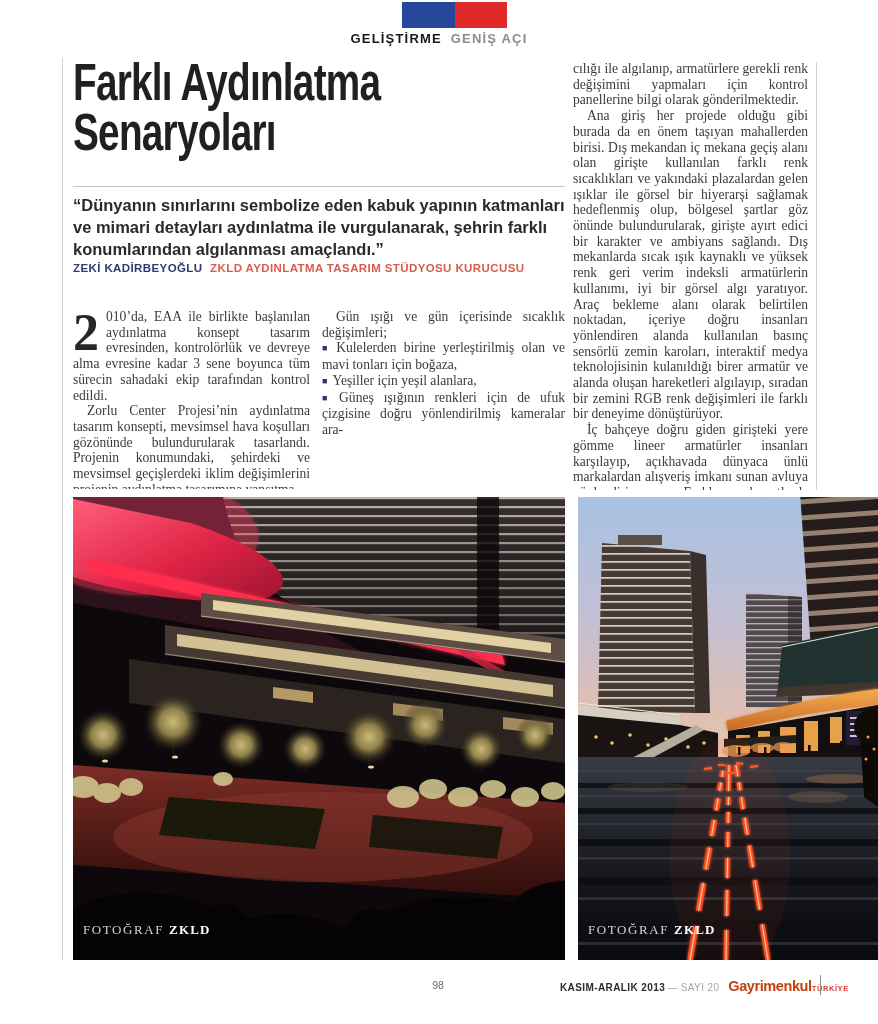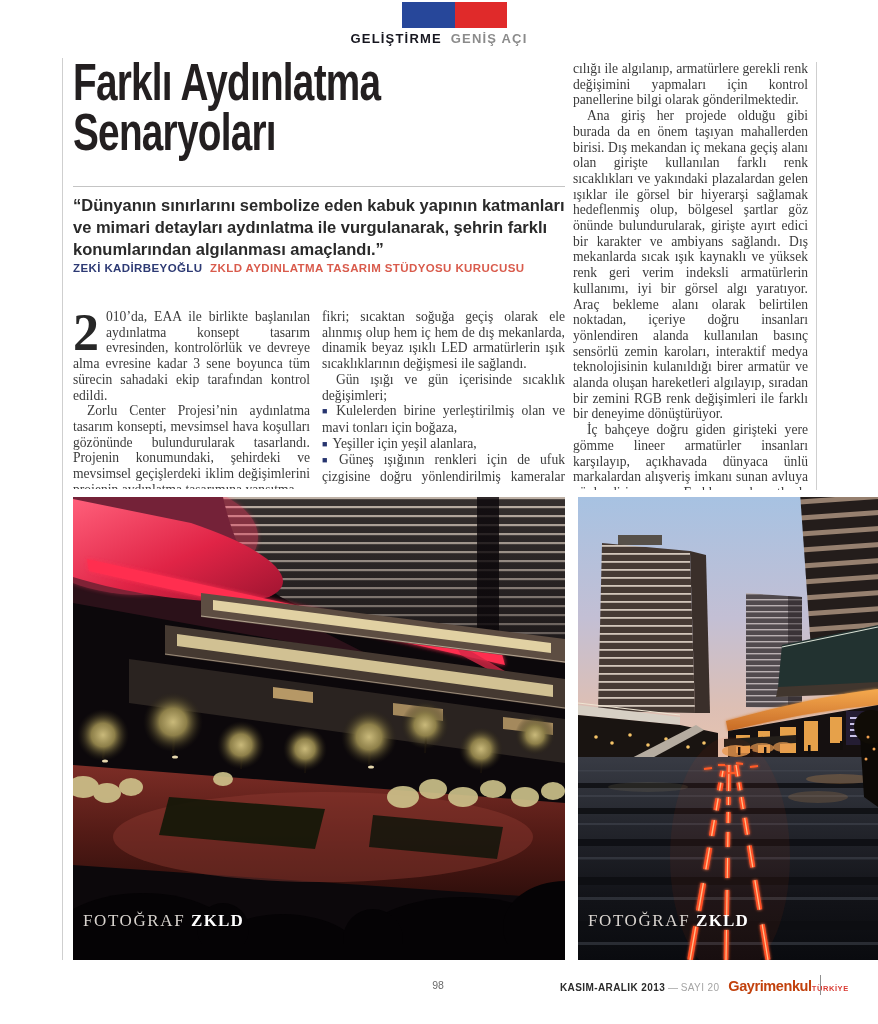--- a/index.html
+++ b/index.html
@@ -39,22 +39,22 @@
   .col p.ind{text-indent:14px;}
   .dropcap{float:left;font-size:52px;line-height:42px;font-weight:bold;color:#272727;
            margin:3px 7px 0 0;font-family:"Liberation Serif",serif;}
   .bullet-item{margin:0;}
   .sq{color:#27356f;font-size:9px;margin-right:5px;vertical-align:1px;}
   
   .photo{position:absolute;top:497px;height:463px;overflow:hidden;background:#0c080b;}
   .photo-left{left:73px;width:492px;}
   .photo-right{left:578px;width:300px;}
   .photo svg{display:block;width:100%;height:100%;}
-  .caption{position:absolute;left:10px;bottom:29px;color:#d9d4cf;
-           font-family:"Liberation Serif",serif;font-size:17px;letter-spacing:1.6px;}
+  .caption{position:absolute;left:10px;bottom:22px;color:#d9d4cf;
+           font-family:"Liberation Serif",serif;font-size:13px;letter-spacing:1.6px;}
   .caption b{color:#ffffff;letter-spacing:1.2px;}
   
   .pagenum{position:absolute;left:408px;top:979px;width:60px;text-align:center;
            font-family:"Liberation Sans",sans-serif;font-size:10.5px;color:#6a6a6a;}
   .footer-right{position:absolute;left:560px;top:978px;width:252px;text-align:right;
                 font-family:"Liberation Sans",sans-serif;font-size:10px;white-space:nowrap;}
   .footer-right .issue{font-weight:bold;color:#2b2b2b;letter-spacing:.4px;}
   .footer-right .sep{color:#a5a5a5;}
   .footer-right .issueno{color:#a5a5a5;letter-spacing:.4px;}
   .footer-right .mag{font-weight:bold;color:#c2410c;font-size:14.5px;letter-spacing:-0.4px;margin-left:6px;}
@@ -90,21 +90,20 @@
     <span class="author">ZEKİ KADİRBEYOĞLU</span>
     <span class="role">ZKLD AYDINLATMA TASARIM STÜDYOSU KURUCUSU</span>
   </div>
 
   <div class="col col1">
     <p><span class="dropcap">2</span><span>010’da, EAA ile birlikte başlanılan aydınlatma konsept tasarım evresinden, kontrolörlük ve devreye alma evresine kadar 3 sene boyunca tüm sürecin sahadaki ekip tarafından kontrol edildi.</span></p>
     <p class="ind">Zorlu Center Projesi’nin aydınlatma tasarım konsepti, mevsimsel hava koşulları gözönünde bulundurularak tasarlandı. Projenin konumundaki, şehirdeki ve mevsimsel geçişlerdeki iklim değişimlerini projenin aydınlatma tasarımına yansıtma</p>
   </div>
 
   <div class="col col2">
-    <p>fikri; sıcaktan soğuğa geçiş olarak ele alınmış olup hem iç hem de dış mekanlarda, dinamik beyaz ışıklı LED armatürlerin ışık sıcaklıklarının değişmesi ile sağlandı.</p>
     <p class="ind">Gün ışığı ve gün içerisinde sıcaklık değişimleri;</p>
     <p class="bullet-item"><span class="sq">■</span><span>Kulelerden birine yerleştirilmiş olan ve mavi tonları için boğaza,</span></p>
     <p class="bullet-item"><span class="sq">■</span><span>Yeşiller için yeşil alanlara,</span></p>
     <p class="bullet-item"><span class="sq">■</span><span>Güneş ışığının renkleri için de ufuk çizgisine doğru yönlendirilmiş kameralar ara-</span></p>
   </div>
 
   <div class="col col3">
     <p>cılığı ile algılanıp, armatürlere gerekli renk değişimini yapmaları için kontrol panellerine bilgi olarak gönderilmektedir.</p>
     <p class="ind">Ana giriş her projede olduğu gibi burada da en önem taşıyan mahallerden birisi. Dış mekandan iç mekana geçiş alanı olan girişte kullanılan farklı renk sıcaklıkları ve yakındaki plazalardan gelen ışıklar ile görsel bir hiyerarşi sağlamak hedeflenmiş olup, bölgesel şartlar göz önünde bulundurularak, girişte ayırt edici bir karakter ve ambiyans sağlandı. Dış mekanlarda sıcak ışık kaynaklı ve yüksek renk geri verim indeksli armatürlerin kullanımı, iyi bir görsel algı yaratıyor. Araç bekleme alanı olarak belirtilen noktadan, içeriye doğru insanları yönlendiren alanda kullanılan basınç sensörlü zemin karoları, interaktif medya teknolojisinin kulanıldığı birer armatür ve alanda oluşan hareketleri algılayıp, sıradan bir zemini RGB renk değişimleri ile farklı bir deneyime dönüştürüyor.</p>
     <p class="ind">İç bahçeye doğru giden girişteki yere gömme lineer armatürler insanları karşılayıp, açıkhavada dünyaca ünlü markalardan alışveriş imkanı sunan avluya yönlendiriyor. Farklı boyutlarda tasarlanmış olan yü-</p>

